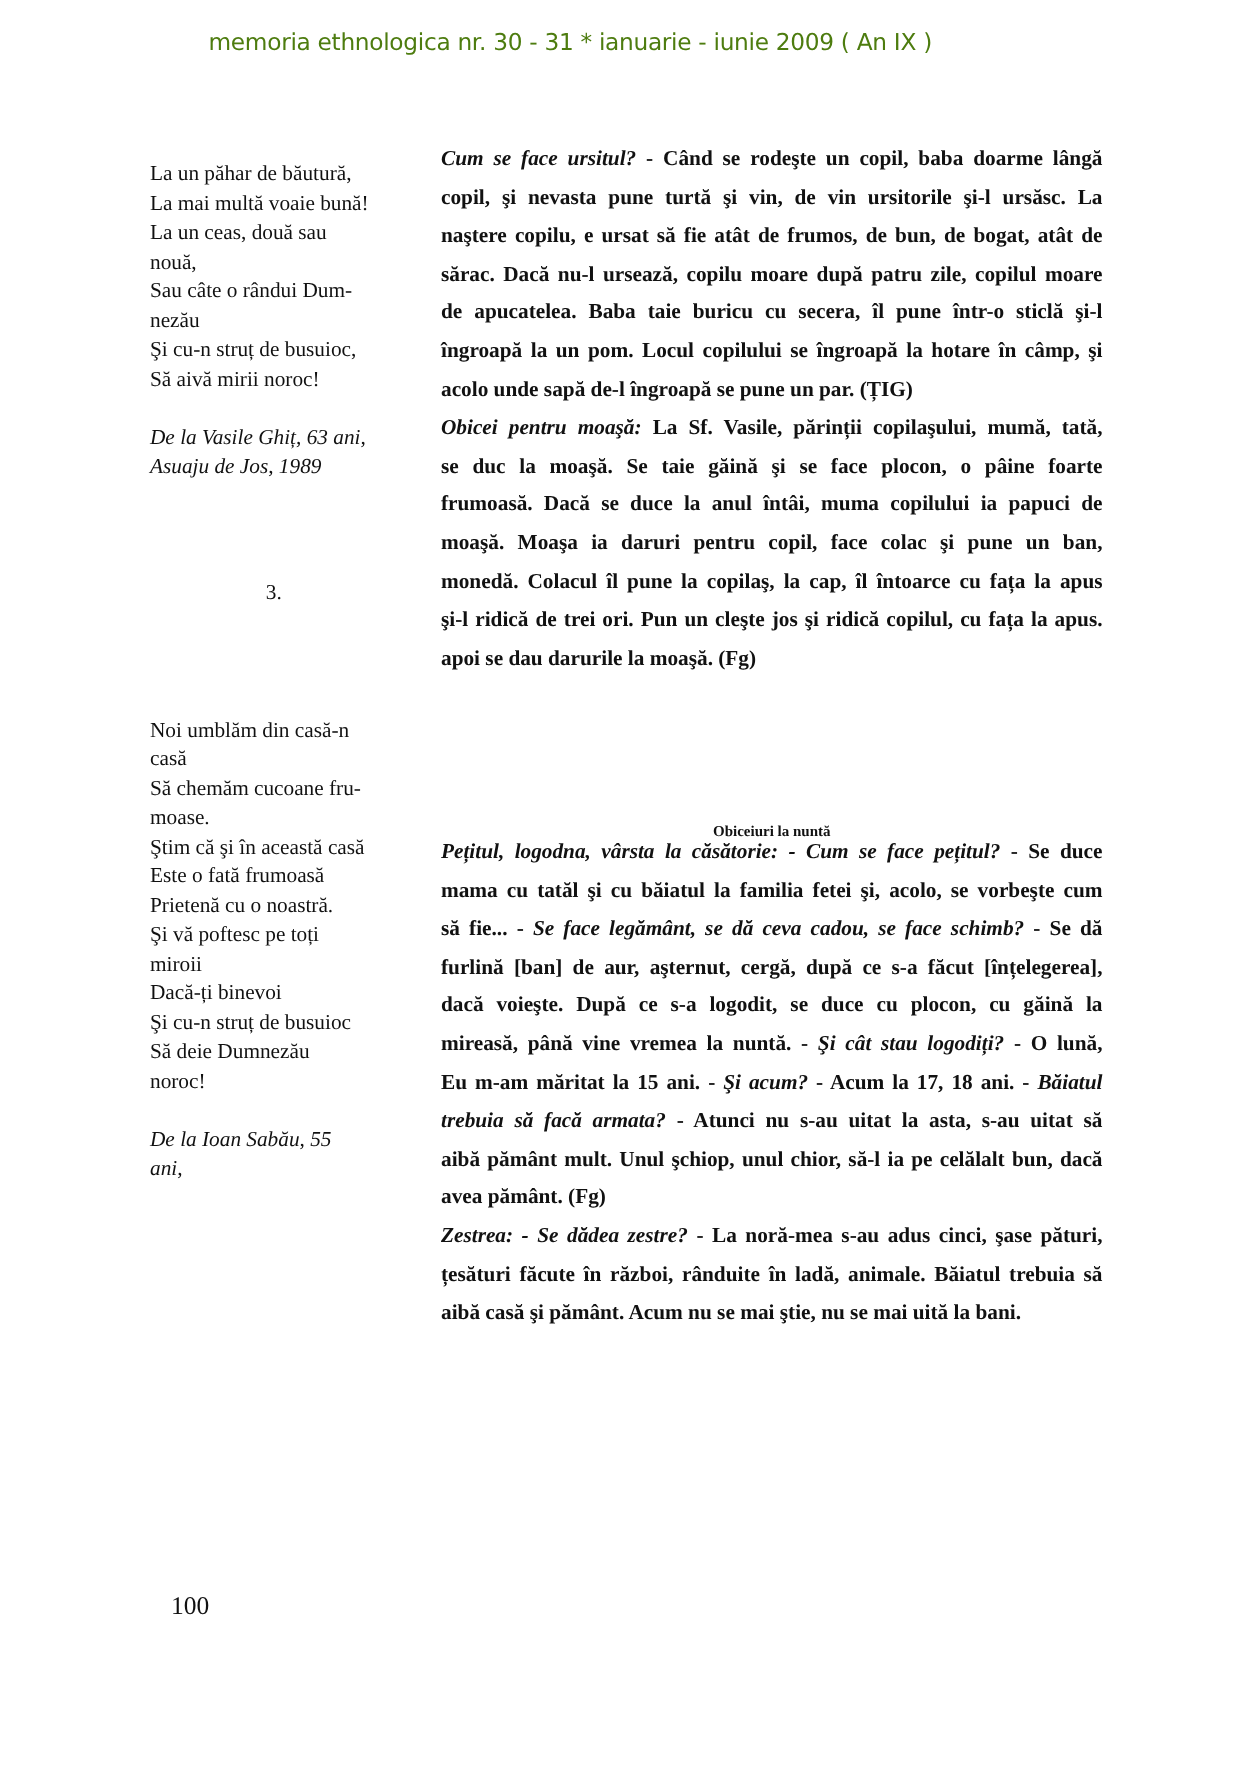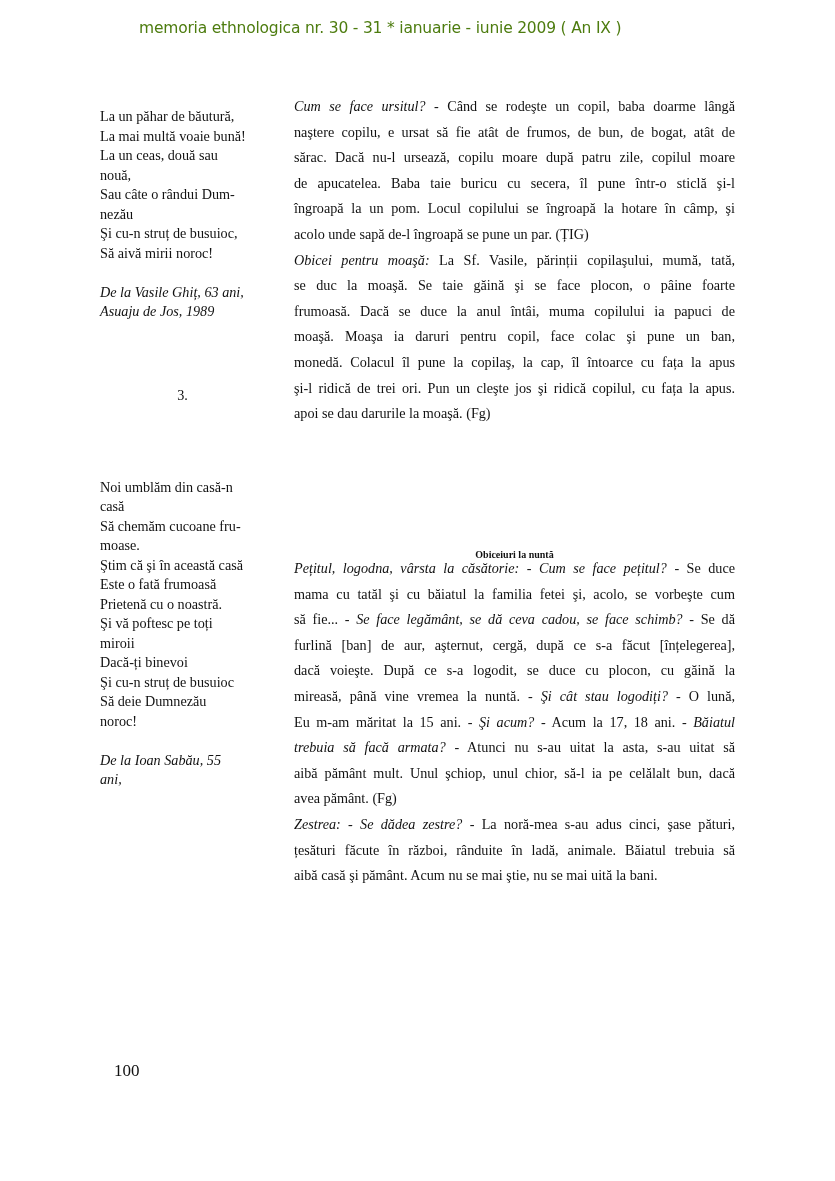--- a/index.html
+++ b/index.html
@@ -19,21 +19,21 @@
   .stanza-num {
     position: absolute; left: 100px; width: 165px; top: 387px; text-align: center;
     font-family: "Liberation Serif", serif; font-size: 14.2px;
   }
   .right-col {
     position: absolute; left: 294px; top: 94px; width: 441px;
     font-family: "Liberation Serif", serif; font-size: 14.2px;
   }
   .right-col .line {
     display: block; height: 25.6px; line-height: 25.6px;
-    text-align: justify; text-align-last: justify; white-space: nowrap; overflow: visible;
+    text-align: justify; text-align-last: justify; white-space: nowrap; overflow: visible; font-weight: bold;
   }
   .right-col .line.last { text-align-last: left; }
   .right-col .line span.it, .it { font-style: italic; }
   .section-title {
     position: absolute; left: 294px; width: 441px; top: 549px; text-align: center;
     font-family: "Liberation Serif", serif; font-weight: bold; font-size: 10px;
   }
   .page-number {
     position: absolute; left: 114px; top: 1061px;
     font-family: "Liberation Serif", serif; font-size: 17px; text-align: right;
@@ -81,20 +81,21 @@
     <div class="line credit">De la Ioan Sabău, 55</div>
     <div class="line credit">ani,</div>
   </div>
 </div>
 
 <div class="stanza-num">3.</div>
 
 <div class="right-col">
   <div>
     <span class="line"><span class="it">Cum se face ursitul?</span><span> - Când se rodeşte un copil, baba doarme lângă</span></span>
+    <span class="line">copil, şi nevasta pune turtă şi vin, de vin ursitorile şi-l ursăsc. La</span>
     <span class="line">naştere copilu, e ursat să fie atât de frumos, de bun, de bogat, atât de</span>
     <span class="line">sărac. Dacă nu-l ursează, copilu moare după patru zile, copilul moare</span>
     <span class="line">de apucatelea. Baba taie buricu cu secera, îl pune într-o sticlă şi-l</span>
     <span class="line">îngroapă la un pom. Locul copilului se îngroapă la hotare în câmp, şi</span>
     <span class="line last">acolo unde sapă de-l îngroapă se pune un par. (ȚIG)</span>
   </div>
   <div>
     <span class="line"><span class="it">Obicei pentru moaşă:</span><span> La Sf. Vasile, părinții copilaşului, mumă, tată,</span></span>
     <span class="line">se duc la moaşă. Se taie găină şi se face plocon, o pâine foarte</span>
     <span class="line">frumoasă. Dacă se duce la anul întâi, muma copilului ia papuci de</span>

